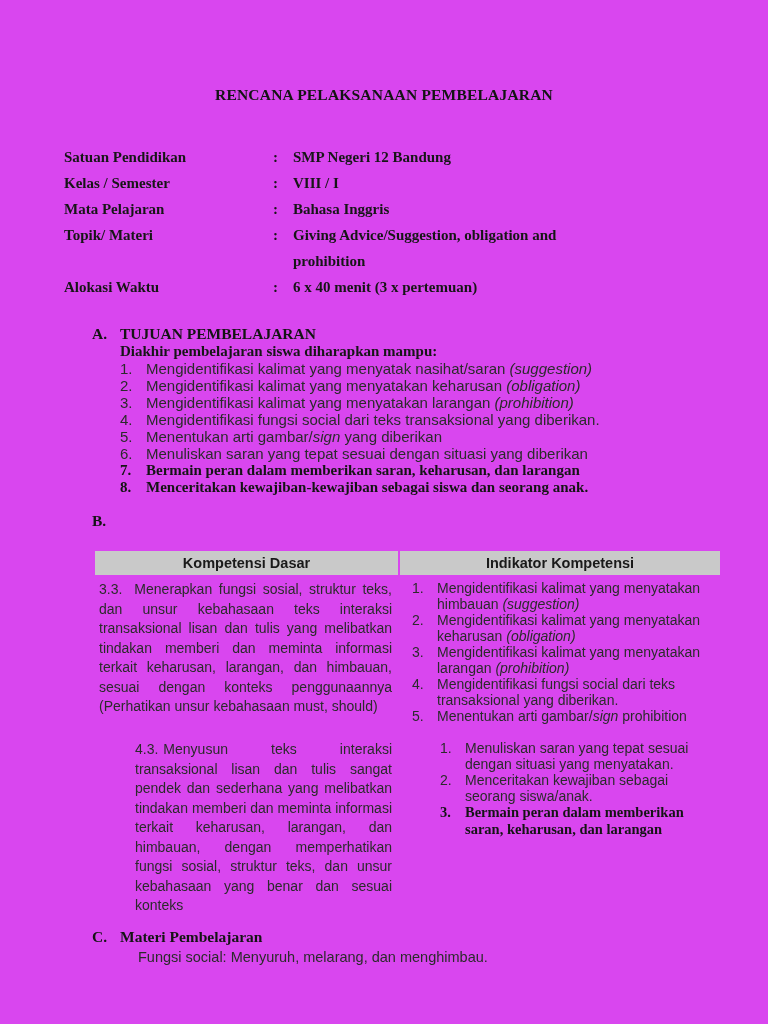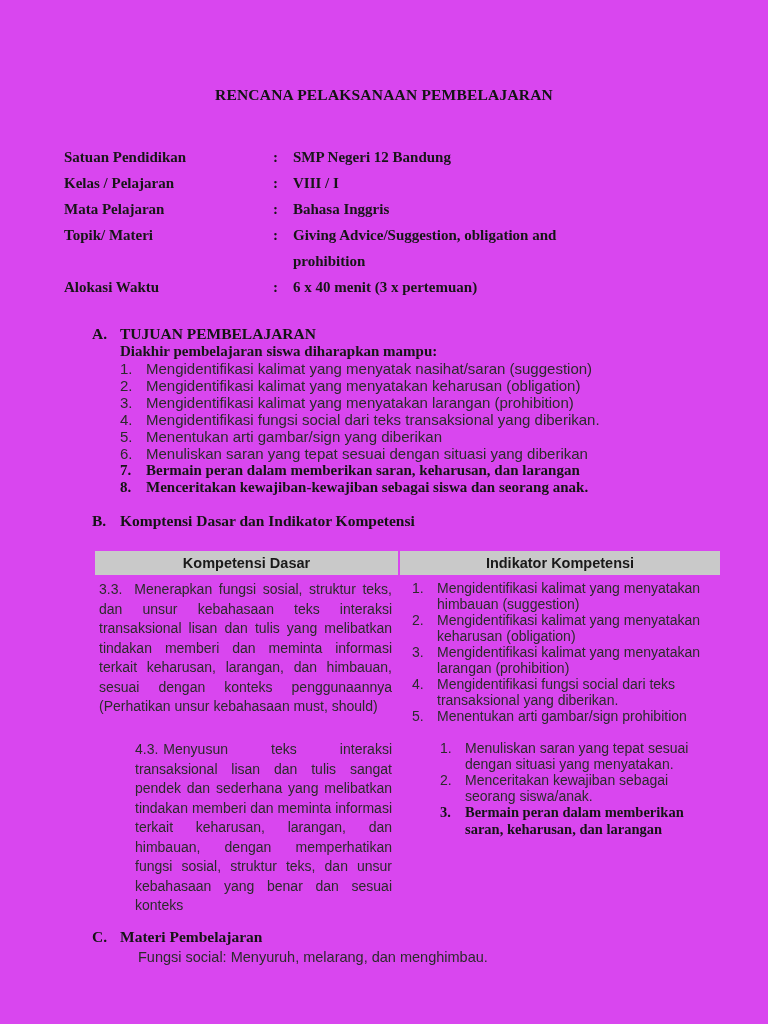--- a/index.html
+++ b/index.html
@@ -23,21 +23,21 @@
   .section-b{margin:16px 0 0 92px;}
   .section-c{margin:7px 0 0 92px;}
   .intro{margin-left:28px;line-height:17px;font:700 15px "Liberation Serif",serif;color:#161616;}
 
   
   .olist{margin-left:28px;}
   .li{display:flex;line-height:17.2px;}
   .li .num{width:26px;flex:none;}
   .li.sans{font:15px "Liberation Sans",sans-serif;color:#2b2b2b;}
   .li.boldserif{font:700 15px "Liberation Serif",serif;color:#141414;}
-  .it{}
+  .it{font-style:italic;}
 
   
   table.kdtable{margin:19px 0 0 93px;width:629px;border-collapse:collapse;table-layout:fixed;}
   .kdtable th,.kdtable td{border:2px solid #d946ef;}
   .kdtable th{background:#c9c9c9;height:22px;padding:1px 2px;
               font:700 14.5px "Liberation Sans",sans-serif;color:#1a1a1a;text-align:center;}
   .kdtable th.c1{width:299px;}
   .kdtable td{vertical-align:top;font:14px "Liberation Sans",sans-serif;color:#2b2b2b;}
   td.kd{padding:3px 6px 3px 4px;text-align:justify;line-height:19.5px;}
   td.ind{padding:3px 4px 3px 12px;line-height:18.5px;}
@@ -64,21 +64,21 @@
 
   <div class="title">RENCANA PELAKSANAAN PEMBELAJARAN</div>
 
   <div class="meta">
     <div class="mrow">
       <span class="mlabel">Satuan Pendidikan</span>
       <span class="mcolon">:</span>
       <span class="mvalue">SMP Negeri 12 Bandung</span>
     </div>
     <div class="mrow">
-      <span class="mlabel">Kelas / Pelajaran</span>
+      <span class="mlabel">Kelas / Semester</span>
       <span class="mcolon">:</span>
       <span class="mvalue">VIII / I</span>
     </div>
     <div class="mrow">
       <span class="mlabel">Mata Pelajaran</span>
       <span class="mcolon">:</span>
       <span class="mvalue">Bahasa Inggris</span>
     </div>
     <div class="mrow">
       <span class="mlabel">Topik/ Materi</span>
@@ -130,21 +130,20 @@
         <div class="li boldserif">
           <span class="num">8.</span>
           <span class="txt"><span>Menceritakan kewajiban-kewajiban sebagai siswa dan seorang anak.</span></span>
         </div>
       </div>
   </div>
 
   <div class="section-b">
     <div class="sec-head">
       <span class="slet">B.</span>
-      <span class="shead">Komptensi Dasar dan Indikator Kompetensi</span>
     </div>
   </div>
 
   <table class="kdtable">
     <thead>
       <tr>
         <th class="c1">Kompetensi Dasar</th>
         <th class="c2">Indikator Kompetensi</th>
       </tr>
     </thead>

